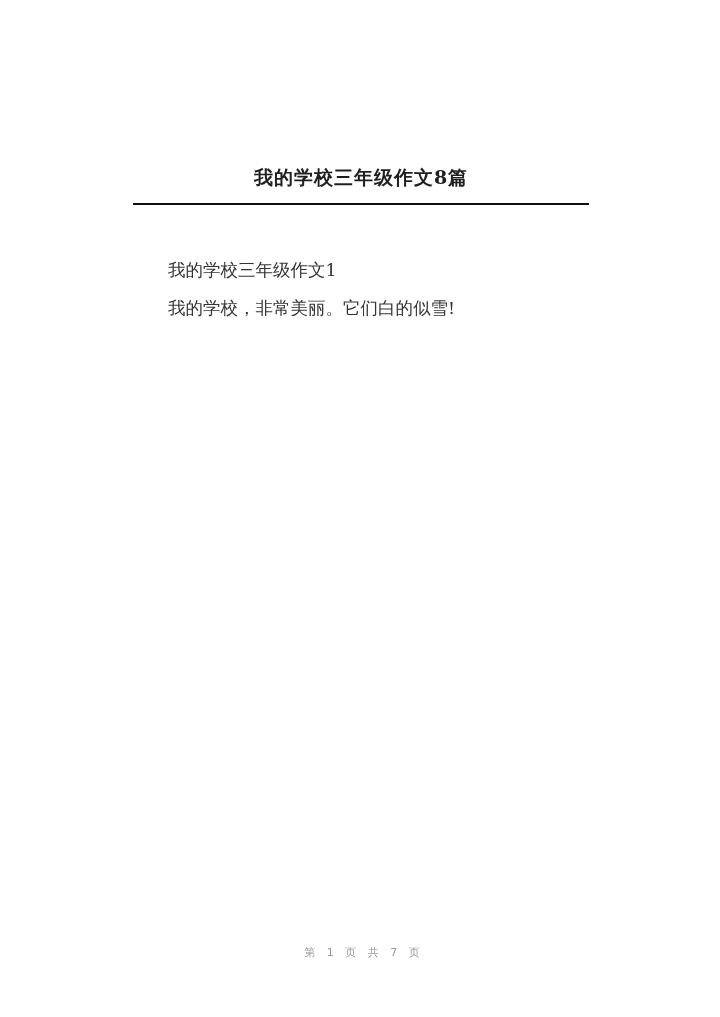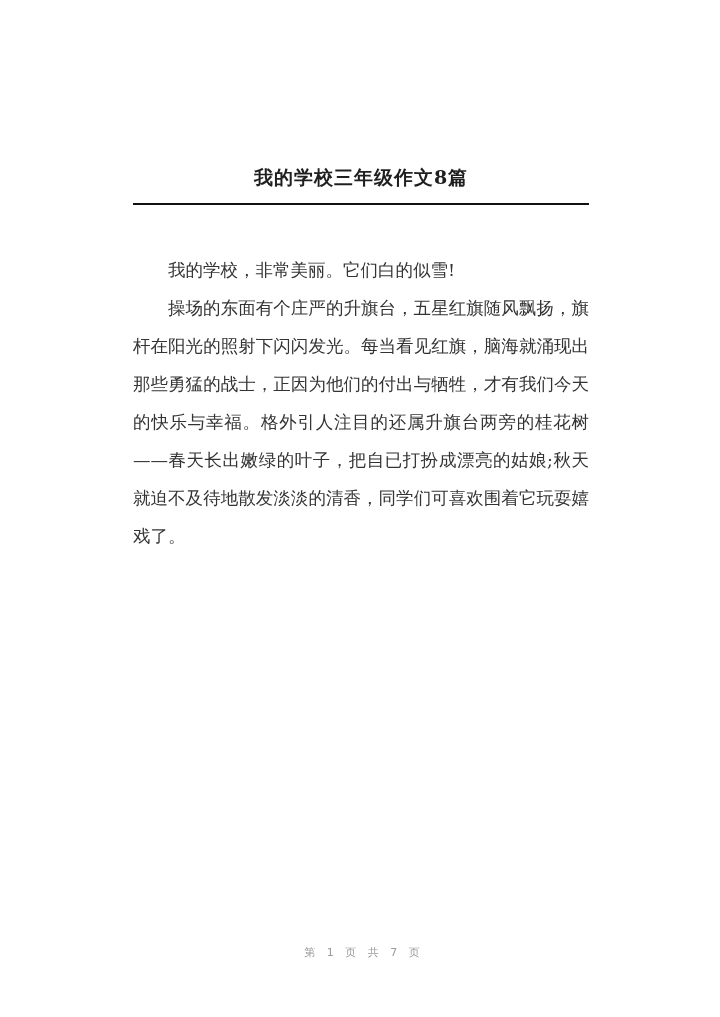--- a/index.html
+++ b/index.html
@@ -61,18 +61,18 @@
   }
 </style>
 </head>
 <body>
 
 <div class="page">
   <div class="content">
     <h1 class="doc-title">我的学校三年级作文8篇</h1>
     <hr class="title-divider">
     <div class="body-text">
+      <p>我的学校三年级作文1</p>
       <p>我的学校，非常美丽。它们白的似雪!</p>
-      <p>操场的东面有个庄严的升旗台，五星红旗随风飘扬，旗杆在阳光的照射下闪闪发光。每当看见红旗，脑海就涌现出那些勇猛的战士，正因为他们的付出与牺牲，才有我们今天的快乐与幸福。格外引人注目的还属升旗台两旁的桂花树——春天长出嫩绿的叶子，把自已打扮成漂亮的姑娘;秋天就迫不及待地散发淡淡的清香，同学们可喜欢围着它玩耍嬉戏了。</p>
     </div>
   </div>
   <div class="page-footer">第 1 页 共 7 页</div>
 </div>
 
 </body></html>

